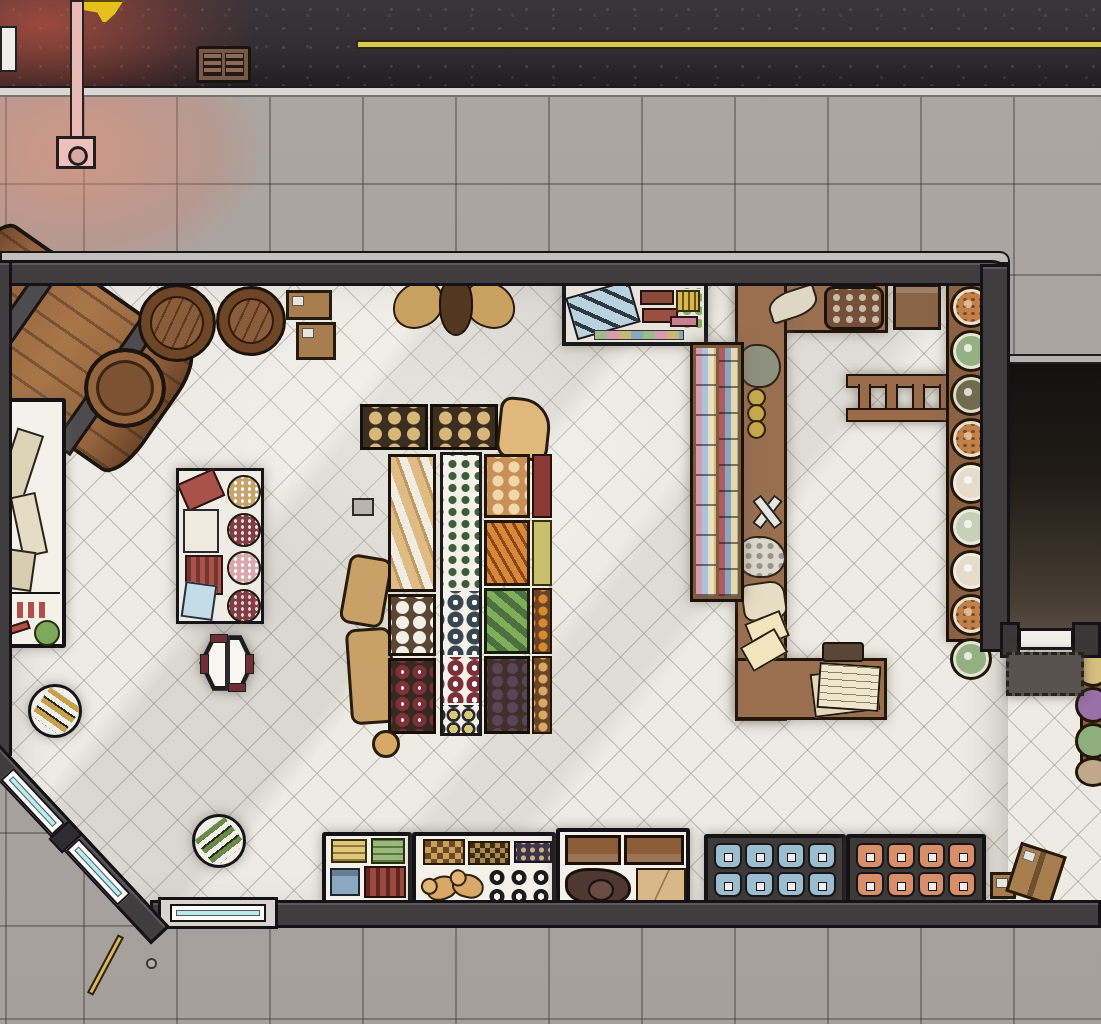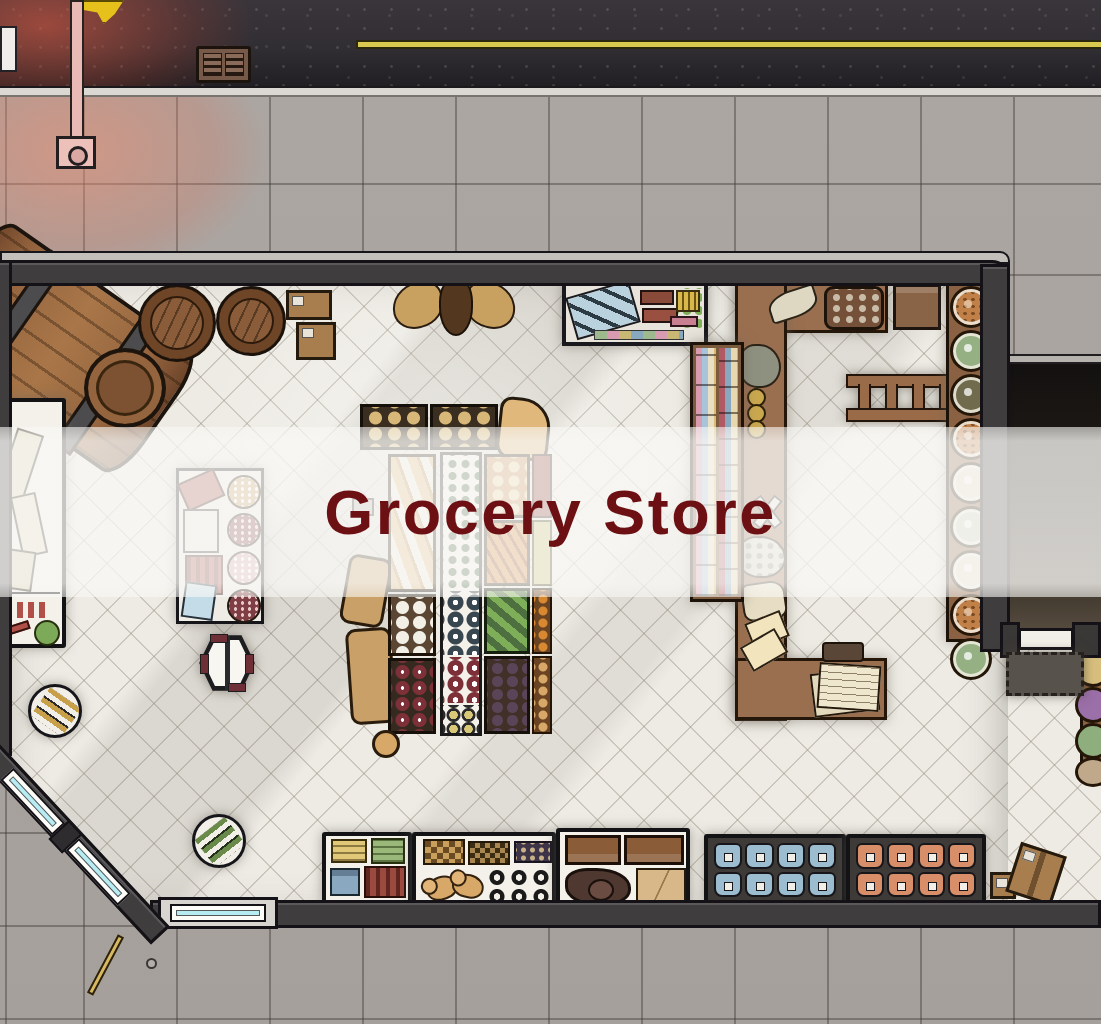--- a/index.html
+++ b/index.html
@@ -386,17 +386,14 @@
     <div style="position:absolute;left:108px;top:-2px;width:16px;height:24px;background:#2e2c2e;border:2px solid #141216"></div>
     <div class="glass" style="left:128px;top:3px;width:72px;height:14px">
         <i></i>
       </div>
   </div>
   <div class="a door-post" style="left:1000px;top:622px;width:20px;height:36px"></div>
   <div class="a door-post" style="left:1072px;top:622px;width:29px;height:36px"></div>
   <div class="a back-door"></div>
   <div class="a door-mat"></div>
 
-  <div class="a band">
-    <div class="title">Grocery Store</div>
-  </div>
 
 </div>
 
 </body></html>

